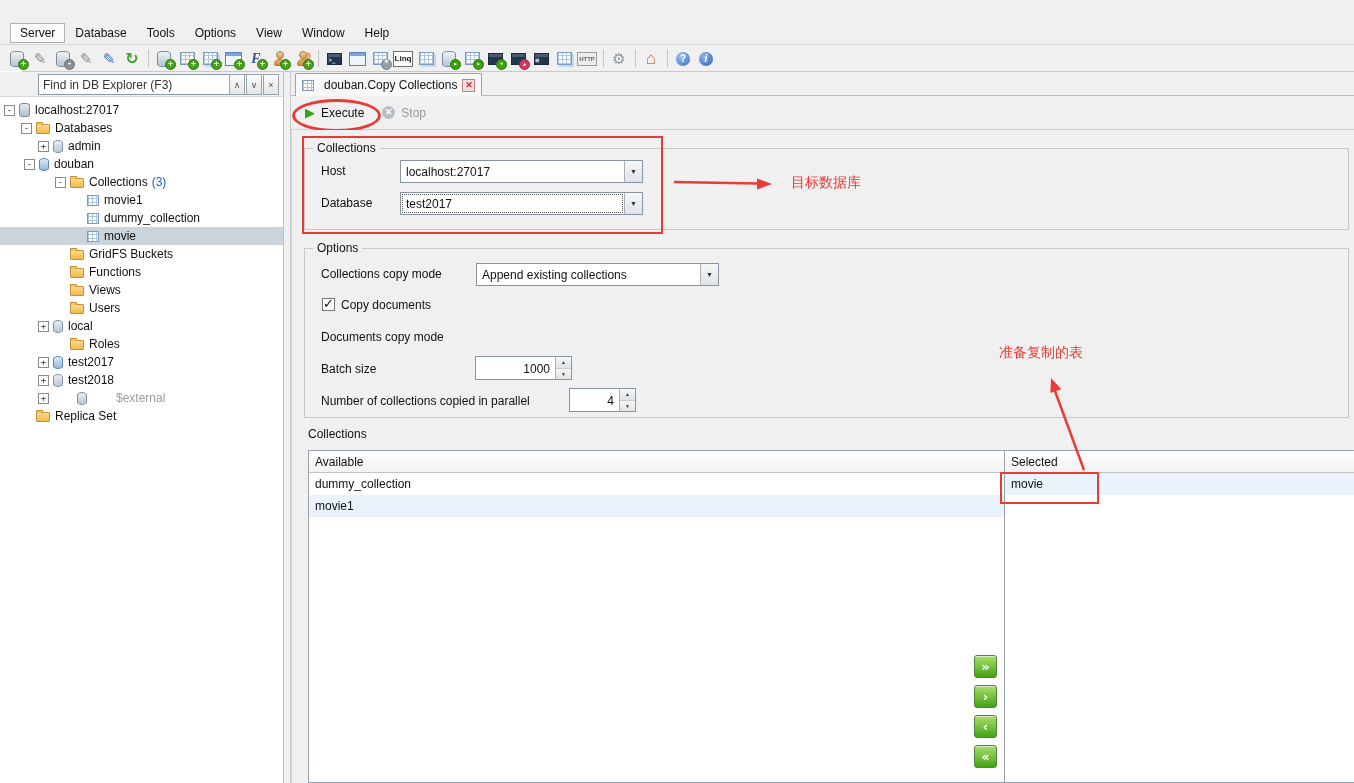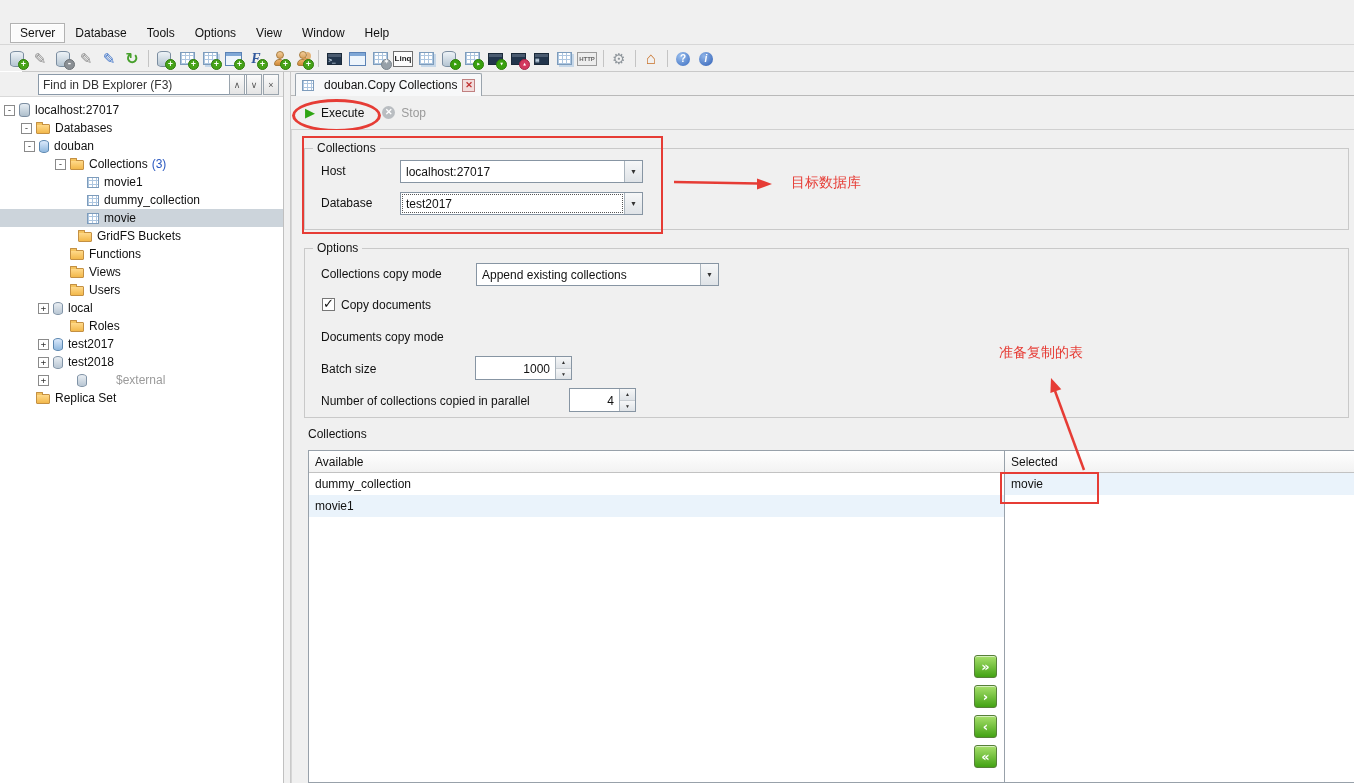--- a/index.html
+++ b/index.html
@@ -361,20 +361,26 @@
           <span class="tcount"></span>
         </div>
 
         <div class="trow" style="padding-left: 21px;">
           <span class="expbox minus"></span>
           <span class="ticon folder"></span>
           <span class="tlabel">Databases</span>
           <span class="tcount"></span>
         </div>
 
+        <div class="trow" style="padding-left: 38px;">
+          <span class="expbox plus"></span>
+          <span class="ticon db"></span>
+          <span class="tlabel">admin</span>
+          <span class="tcount"></span>
+        </div>
 
         <div class="trow" style="padding-left: 24px;">
           <span class="expbox minus"></span>
           <span class="ticon db-blue"></span>
           <span class="tlabel">douban</span>
           <span class="tcount"></span>
         </div>
 
         <div class="trow" style="padding-left: 55px;">
           <span class="expbox minus"></span>
@@ -397,21 +403,21 @@
           <span class="tcount"></span>
         </div>
 
         <div class="trow selected" style="padding-left: 72px;">
           <span class="expbox"></span>
           <span class="ticon coll"></span>
           <span class="tlabel">movie</span>
           <span class="tcount"></span>
         </div>
 
-        <div class="trow" style="padding-left: 55px; margin-left: 8px;">
+        <div class="trow" style="padding-left: 55px;">
           <span class="expbox"></span>
           <span class="ticon folder"></span>
           <span class="tlabel">GridFS Buckets</span>
           <span class="tcount"></span>
         </div>
 
         <div class="trow" style="padding-left: 55px;">
           <span class="expbox"></span>
           <span class="ticon folder"></span>
           <span class="tlabel">Functions</span>

